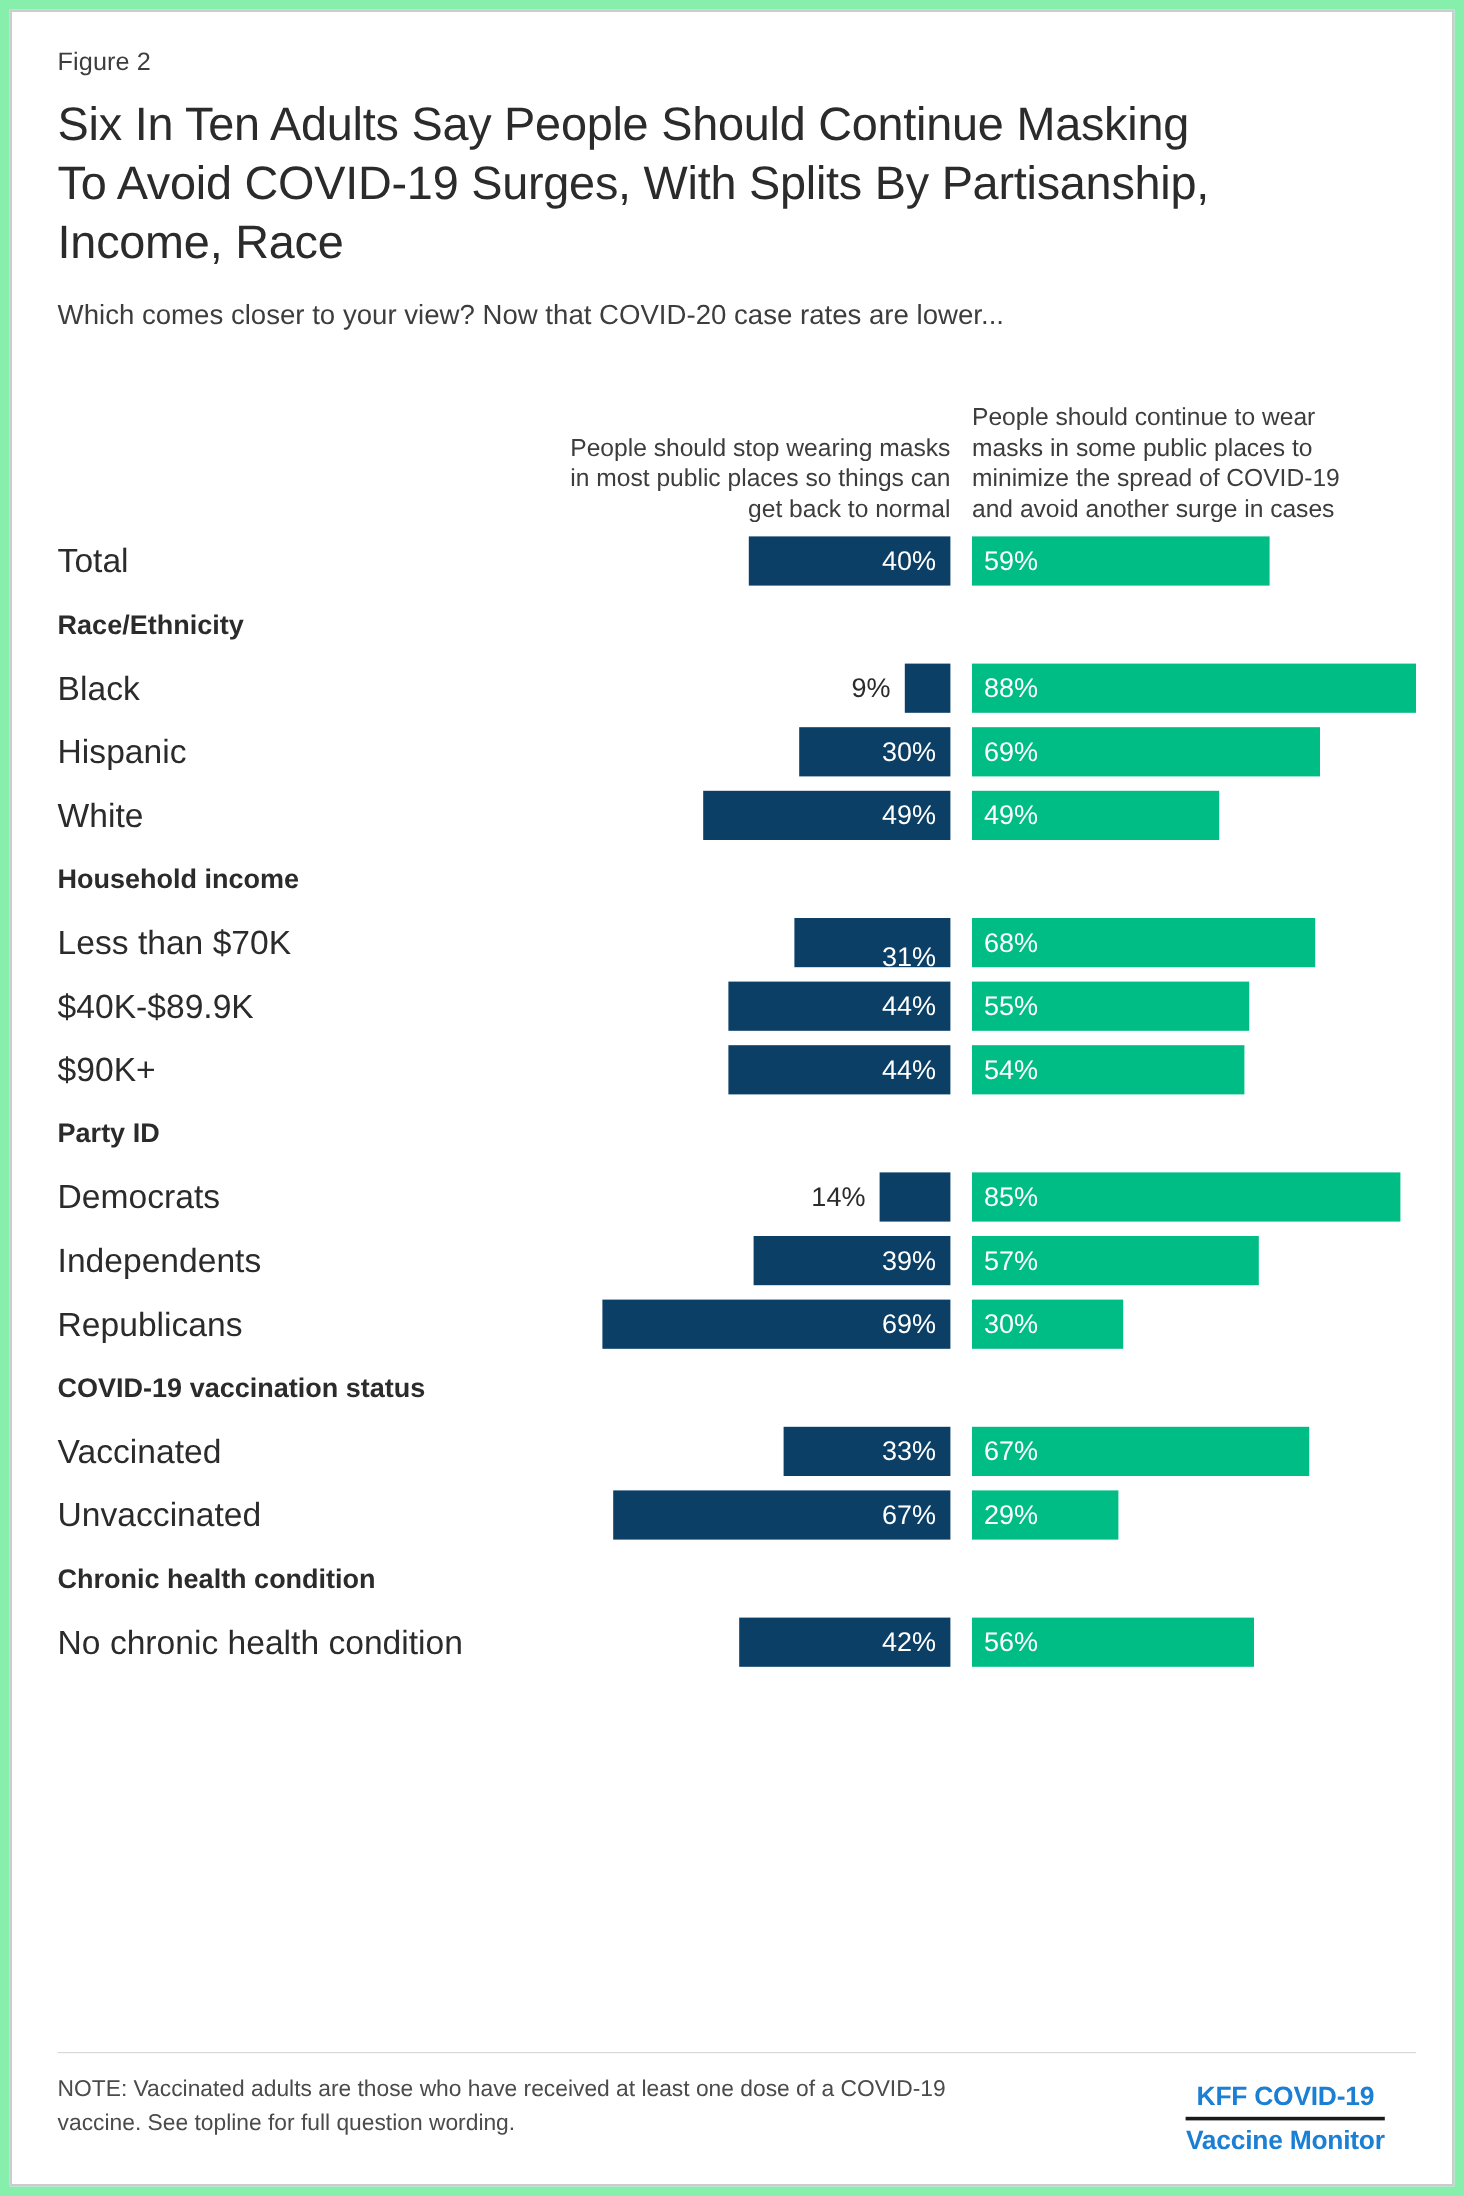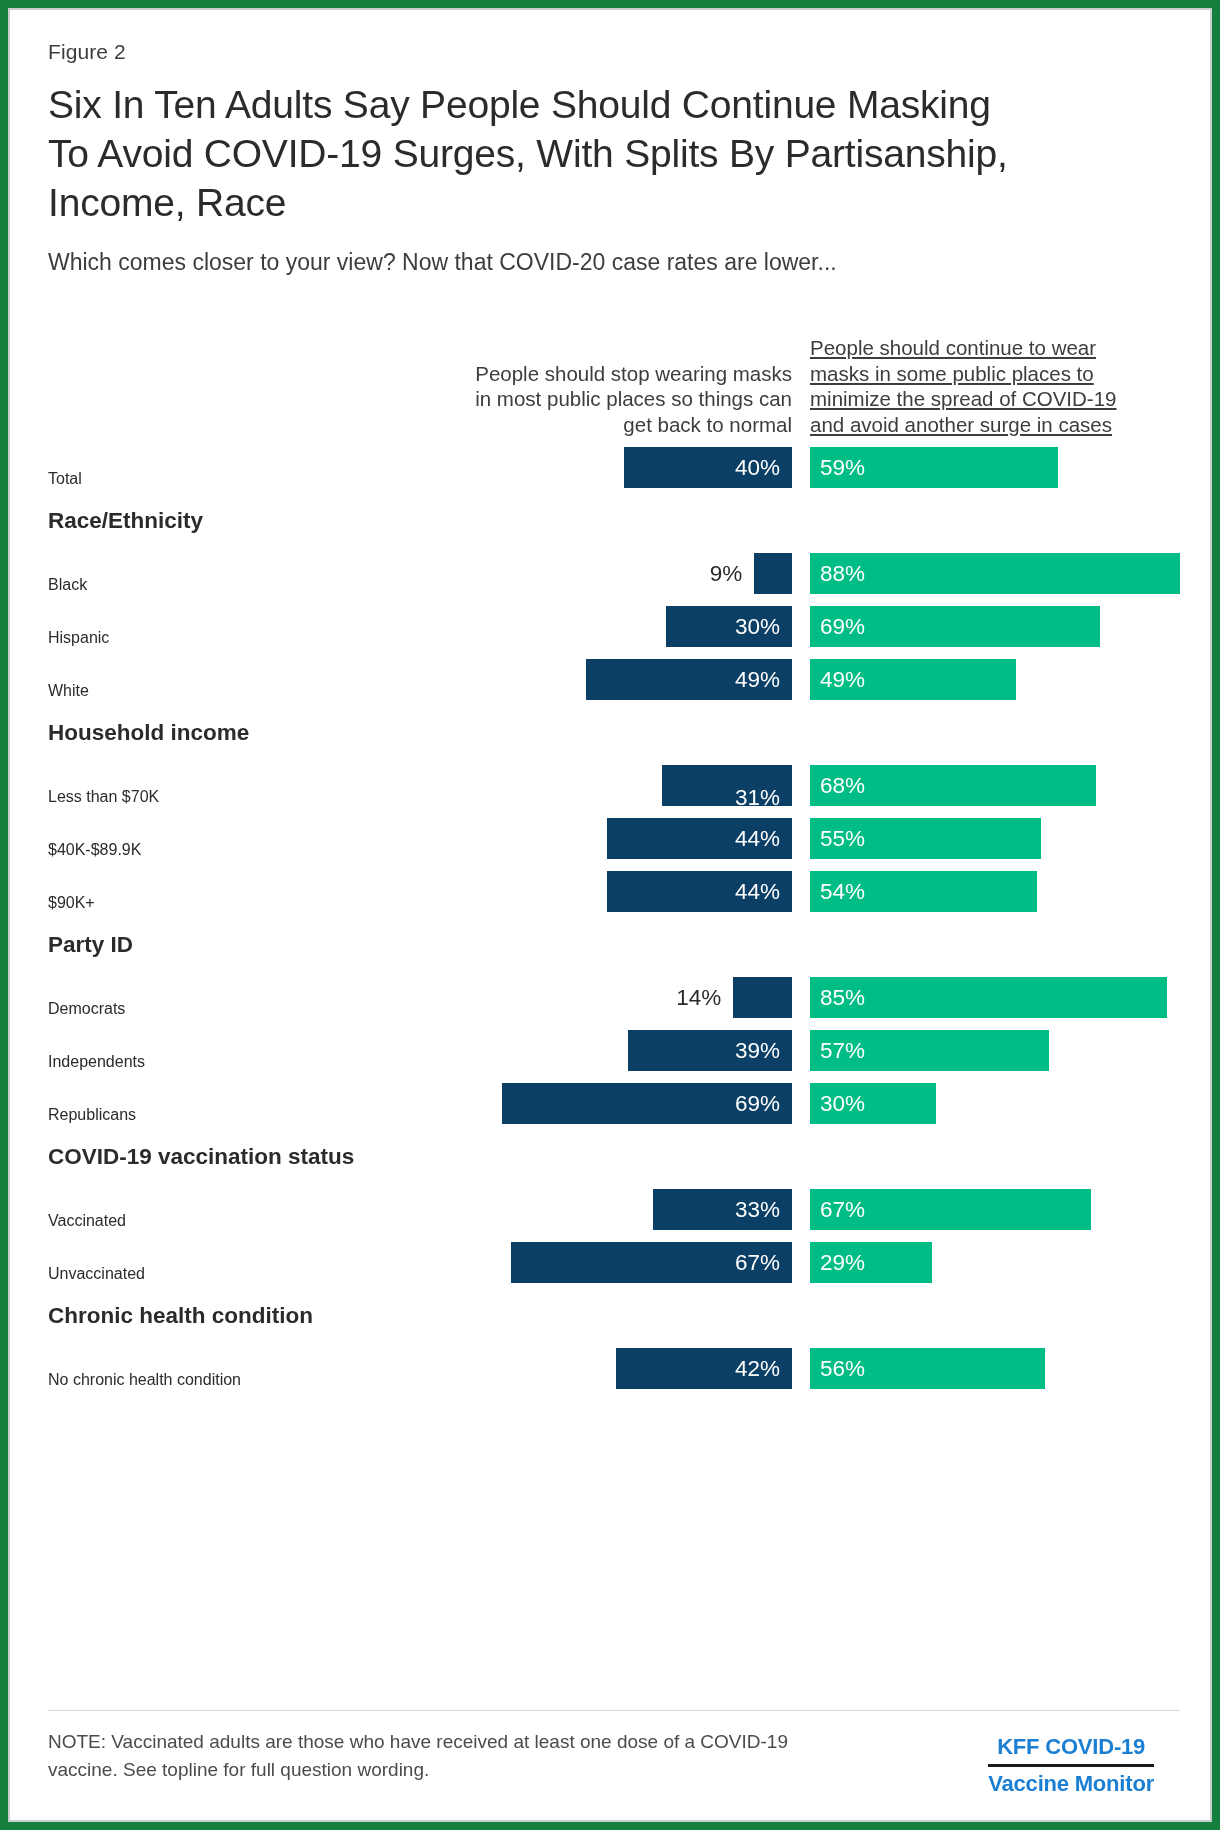--- a/index.html
+++ b/index.html
@@ -9,21 +9,21 @@
   }
   body {
     font-family: "Liberation Sans", sans-serif;
     -webkit-font-smoothing: antialiased;
   }
   #figure {
     position: relative;
     width: 1220px;
     height: 1830px;
     box-sizing: border-box;
-    background: #15803d;
+    background: #86efac;
     overflow: hidden;
   }
   .frame {
     position: absolute;
     left: 8px;
     top: 8px;
     width: 1204px;
     height: 1814px;
     box-sizing: border-box;
     border: 2px solid #c9cdd0;
@@ -81,43 +81,42 @@
     right: 392px;        
     width: 330px;
     text-align: right;
     bottom: 4px;
   }
   .col-head.right {
     left: 762px;         
     width: 330px;
     text-align: left;
     bottom: 4px;
-    text-decoration: underline;
   }
 
   .rows { position: relative; }
 
   .group-head {
     font-size: 22.5px;
     font-weight: 700;
     color: #2b2b2b;
     height: 53px;
     line-height: 53px;
   }
   .row {
     position: relative;
     height: 53px;
   }
   .row-label {
     position: absolute;
     left: 0;
-    top: 11px;
+    top: 0;
     height: 53px;
     line-height: 53px;
-    font-size: 16px;
+    font-size: 28px;
     color: #2b2b2b;
     white-space: nowrap;
   }
   .bar-wrap {
     position: absolute;
     left: 0; right: 0; top: 0;
     height: 53px;
   }
   .bar {
     position: absolute;

